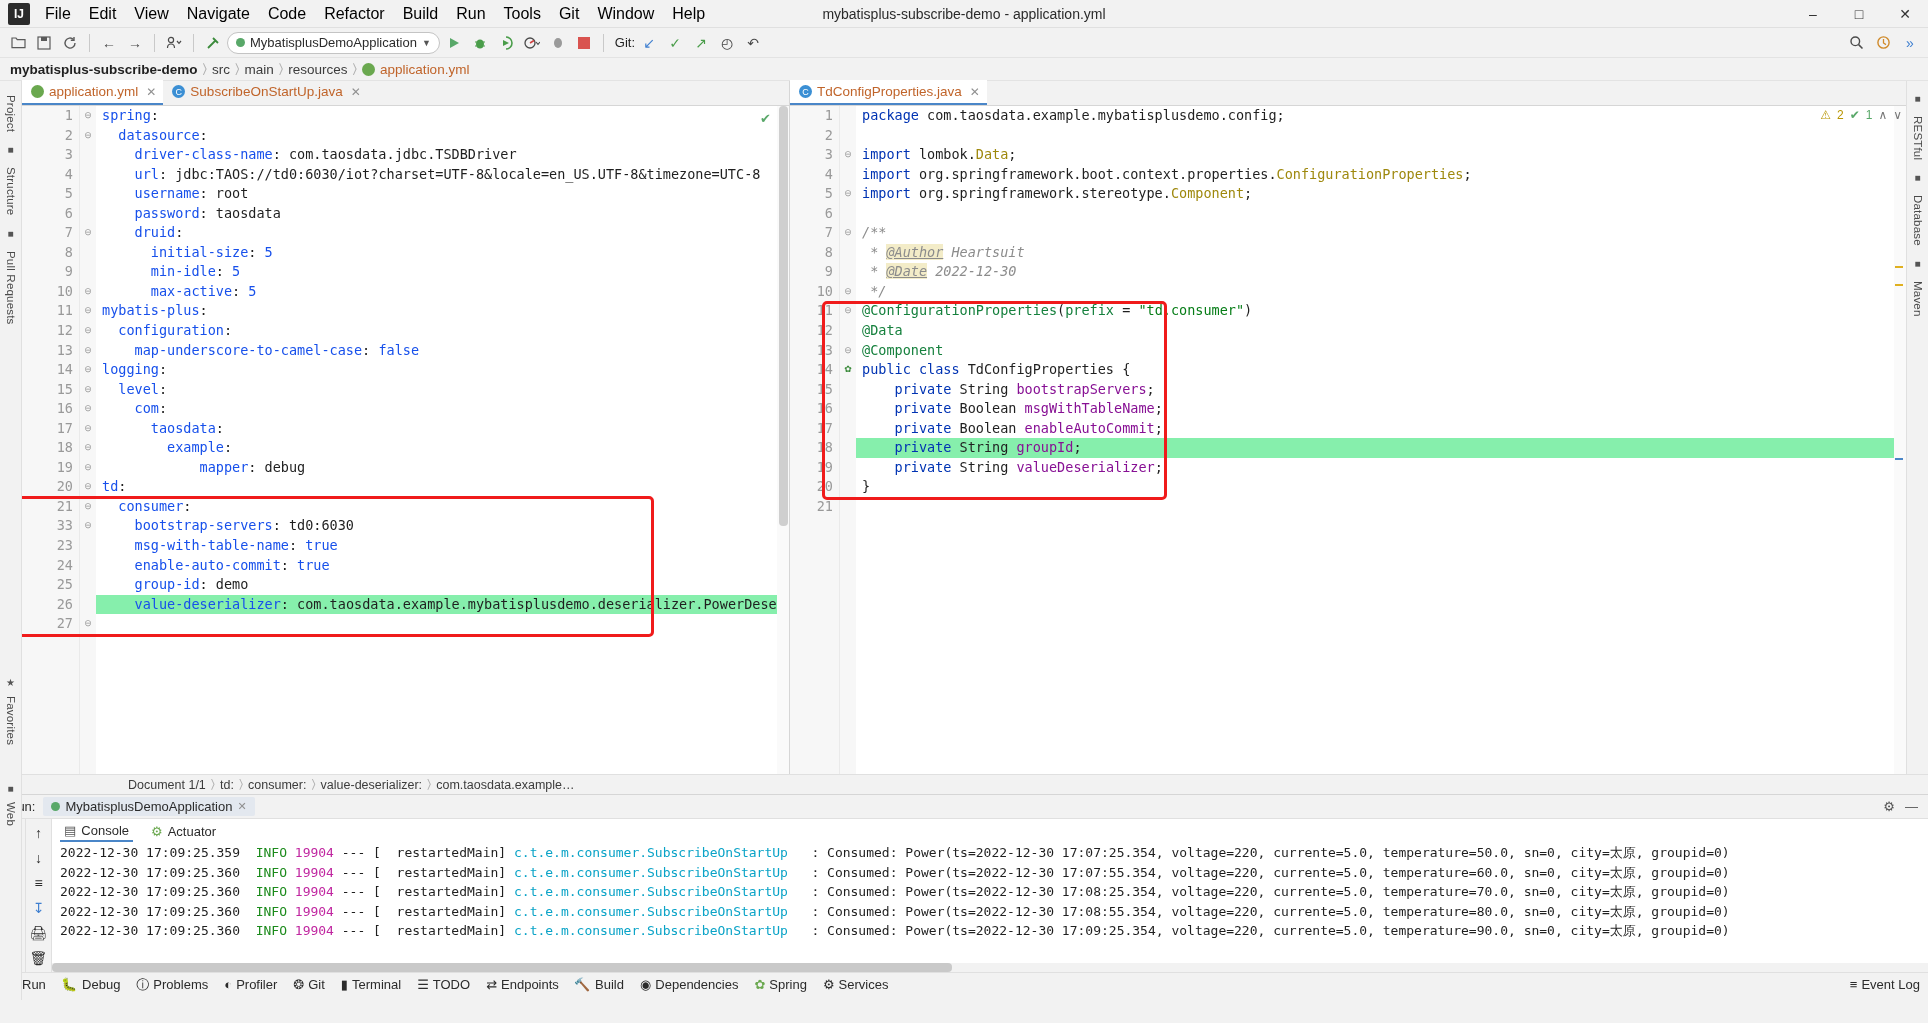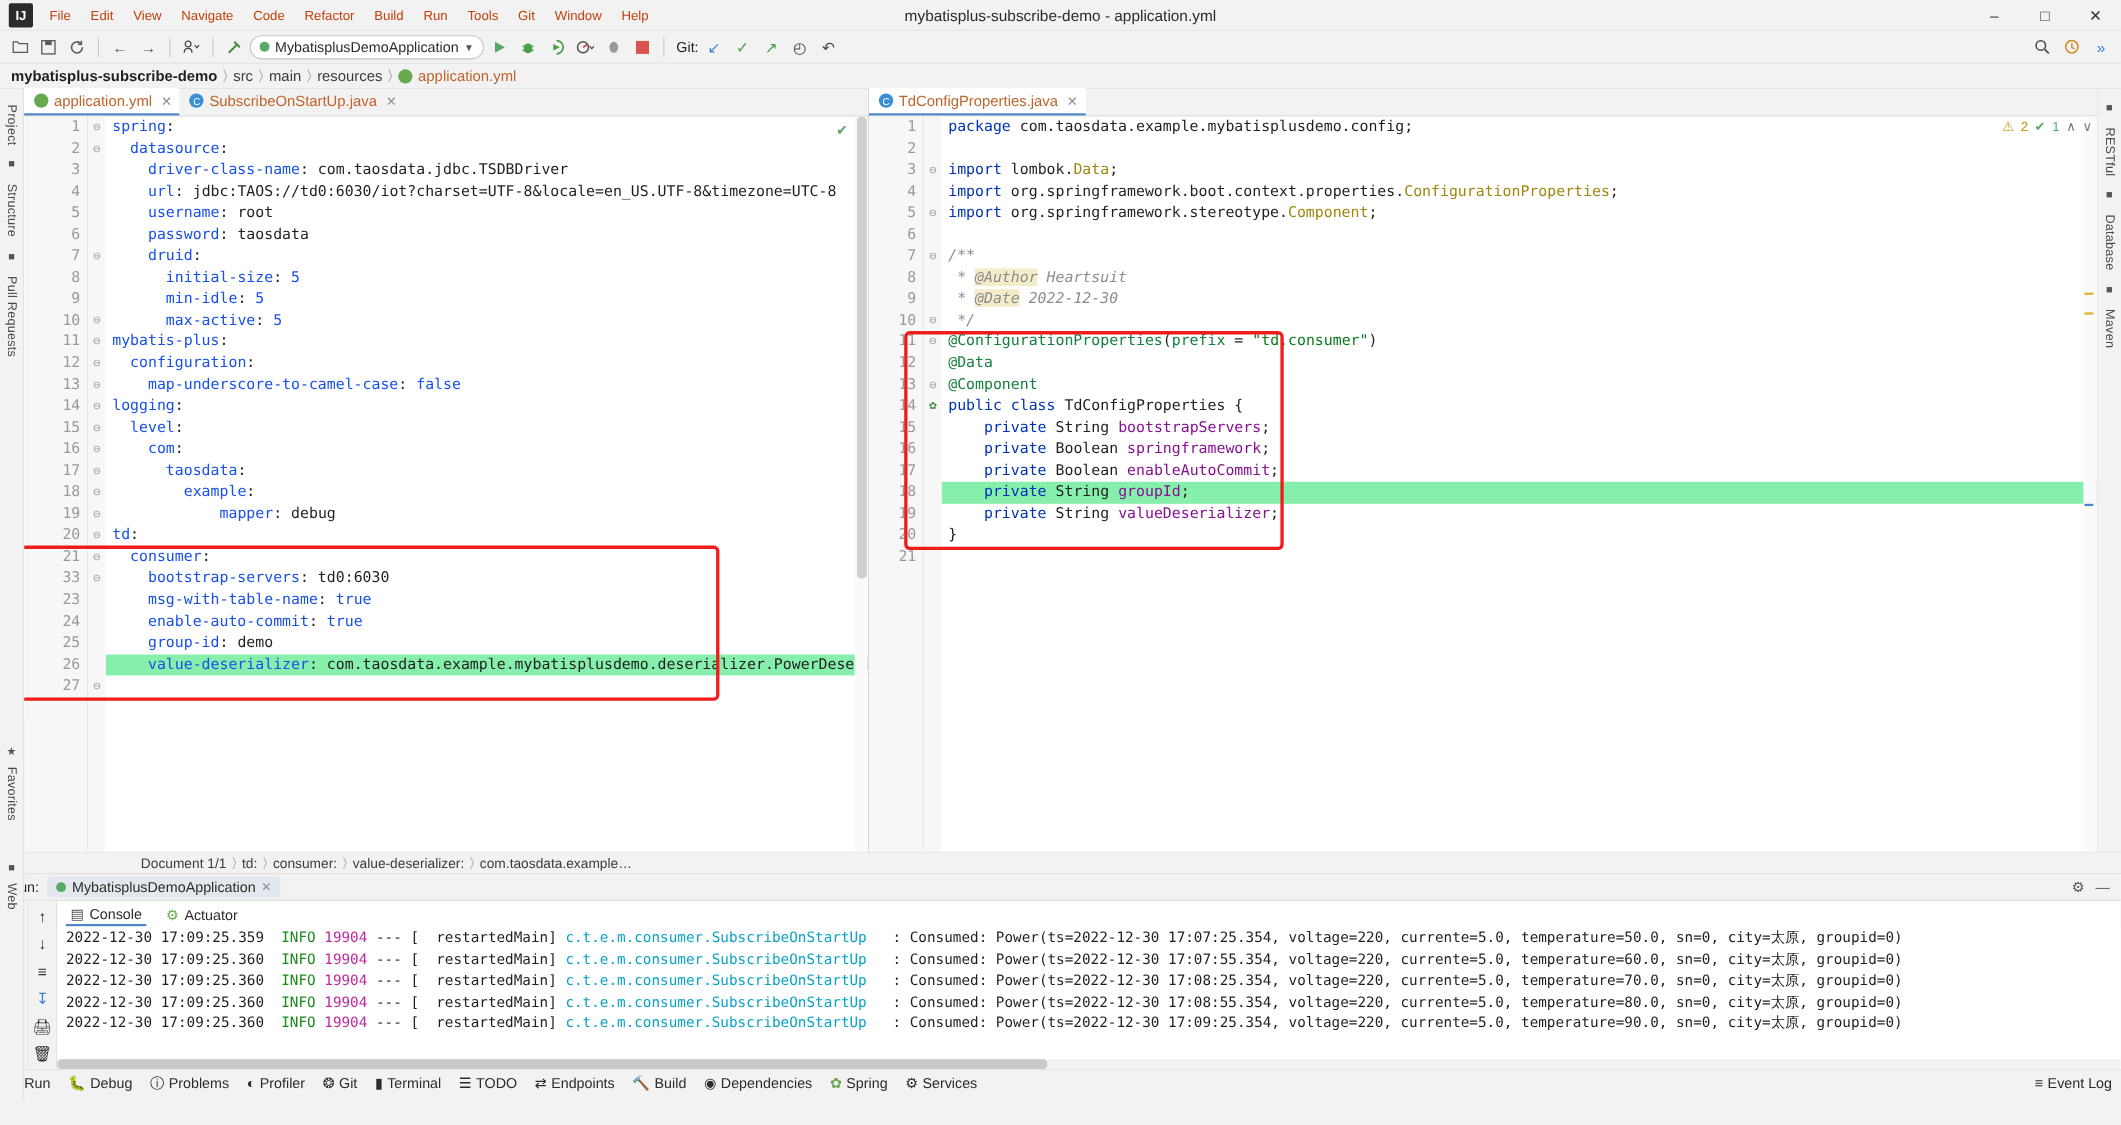--- a/index.html
+++ b/index.html
@@ -15,21 +15,21 @@
   
   #titlebar {
     height:28px; background:#f2f2f2; display:flex; align-items:center;
     border-bottom:1px solid #e0e0e0; position:relative;
   }
   #app-logo {
     width:22px; height:22px; margin:0 6px 0 8px; background:#2b2b2b;
     color:#fff; font-size:12px; font-weight:bold; display:flex;
     align-items:center; justify-content:center; border-radius:2px;
   }
-  .menu-item { padding:3px 9px; font-size:12px; color:#c2410c; cursor:default; }
+  .menu-item { padding:3px 9px; font-size:16px; color:#000000; cursor:default; }
   #win-title { position:absolute; left:0; right:0; text-align:center; font-size:14px; color:#2b2b2b; pointer-events:none; }
   #win-buttons { margin-left:auto; display:flex; z-index:2; }
   .win-btn { width:46px; height:28px; display:flex; align-items:center; justify-content:center; font-size:14px; color:#333; }
 
   
   #toolbar { height:30px; background:#f2f2f2; display:flex; align-items:center; padding:0 6px;
              border-bottom:1px solid #e3e3e3; gap:2px; position:relative; }
   .tb-ico { width:24px; height:24px; display:flex; align-items:center; justify-content:center; font-size:14px; color:#4a4a4a; border-radius:3px; }
   .tb-sep { width:1px; height:18px; background:#c9c9c9; margin:0 5px; }
   #run-config {
@@ -88,21 +88,21 @@
   .k-key   { color:#1750eb; }          
   .k-punc  { color:#1f1f1f; }
   .k-val   { color:#1f1f1f; }
   .k-num   { color:#1750eb; }
   .k-kw    { color:#0033b3; font-weight:500; }
   .k-anno  { color:#15803d; }
   .k-str   { color:#067d17; }
   .k-field { color:#871094; }
   .k-cls   { color:#1f1f1f; }
   .k-cmt   { color:#8c8c8c; font-style:italic; }
-  .k-cmt-tag { color:#8c8c8c; font-style:italic; background:#f3ecc8;}
+  .k-cmt-tag { color:#8c8c8c; font-style:italic; text-decoration:underline; background:#f3ecc8;}
   .k-import-cls { color:#9e880d; }
 
   
   .redbox { position:absolute; border:3px solid #f01b1b; border-radius:5px; pointer-events:none; z-index:5; }
 
   
   .inspect { position:absolute; top:2px; right:4px; display:flex; align-items:center; gap:6px; font-size:12px; z-index:4; }
   .insp-warn { color:#b89500; }
   .insp-ok { color:#59a869; }
 
@@ -470,21 +470,21 @@
             <div class="cl"></div>
             <div class="cl"><span class="k-cmt">/**</span></div>
             <div class="cl"><span class="k-cmt"> * </span><span class="k-cmt-tag">@Author</span><span class="k-cmt"> Heartsuit</span></div>
             <div class="cl"><span class="k-cmt"> * </span><span class="k-cmt-tag">@Date</span><span class="k-cmt"> 2022-12-30</span></div>
             <div class="cl"><span class="k-cmt"> */</span></div>
             <div class="cl"><span class="k-anno">@ConfigurationProperties</span><span class="k-punc">(</span><span class="k-anno">prefix</span> <span class="k-punc">=</span> <span class="k-str">"td.consumer"</span><span class="k-punc">)</span></div>
             <div class="cl"><span class="k-anno">@Data</span></div>
             <div class="cl"><span class="k-anno">@Component</span></div>
             <div class="cl"><span class="k-kw">public class</span> <span class="k-cls">TdConfigProperties</span> <span class="k-punc">{</span></div>
             <div class="cl">    <span class="k-kw">private</span> <span class="k-cls">String</span> <span class="k-field">bootstrapServers</span><span class="k-punc">;</span></div>
-            <div class="cl">    <span class="k-kw">private</span> <span class="k-cls">Boolean</span> <span class="k-field">springframework</span><span class="k-punc">;</span></div>
+            <div class="cl">    <span class="k-kw">private</span> <span class="k-cls">Boolean</span> <span class="k-field">msgWithTableName</span><span class="k-punc">;</span></div>
             <div class="cl">    <span class="k-kw">private</span> <span class="k-cls">Boolean</span> <span class="k-field">enableAutoCommit</span><span class="k-punc">;</span></div>
             <div class="cl hl">    <span class="k-kw">private</span> <span class="k-cls">String</span> <span class="k-field">groupId</span><span class="k-punc">;</span></div>
             <div class="cl">    <span class="k-kw">private</span> <span class="k-cls">String</span> <span class="k-field">valueDeserializer</span><span class="k-punc">;</span></div>
             <div class="cl"><span class="k-punc">}</span></div>
             <div class="cl"></div>
           </div>
         <div class="redbox" id="redbox-right" style="left: 32px; width: 345px; top: 194.5px; height: 199.5px;"></div>
 
         <div class="inspect">
           <span class="insp-warn">⚠</span>

